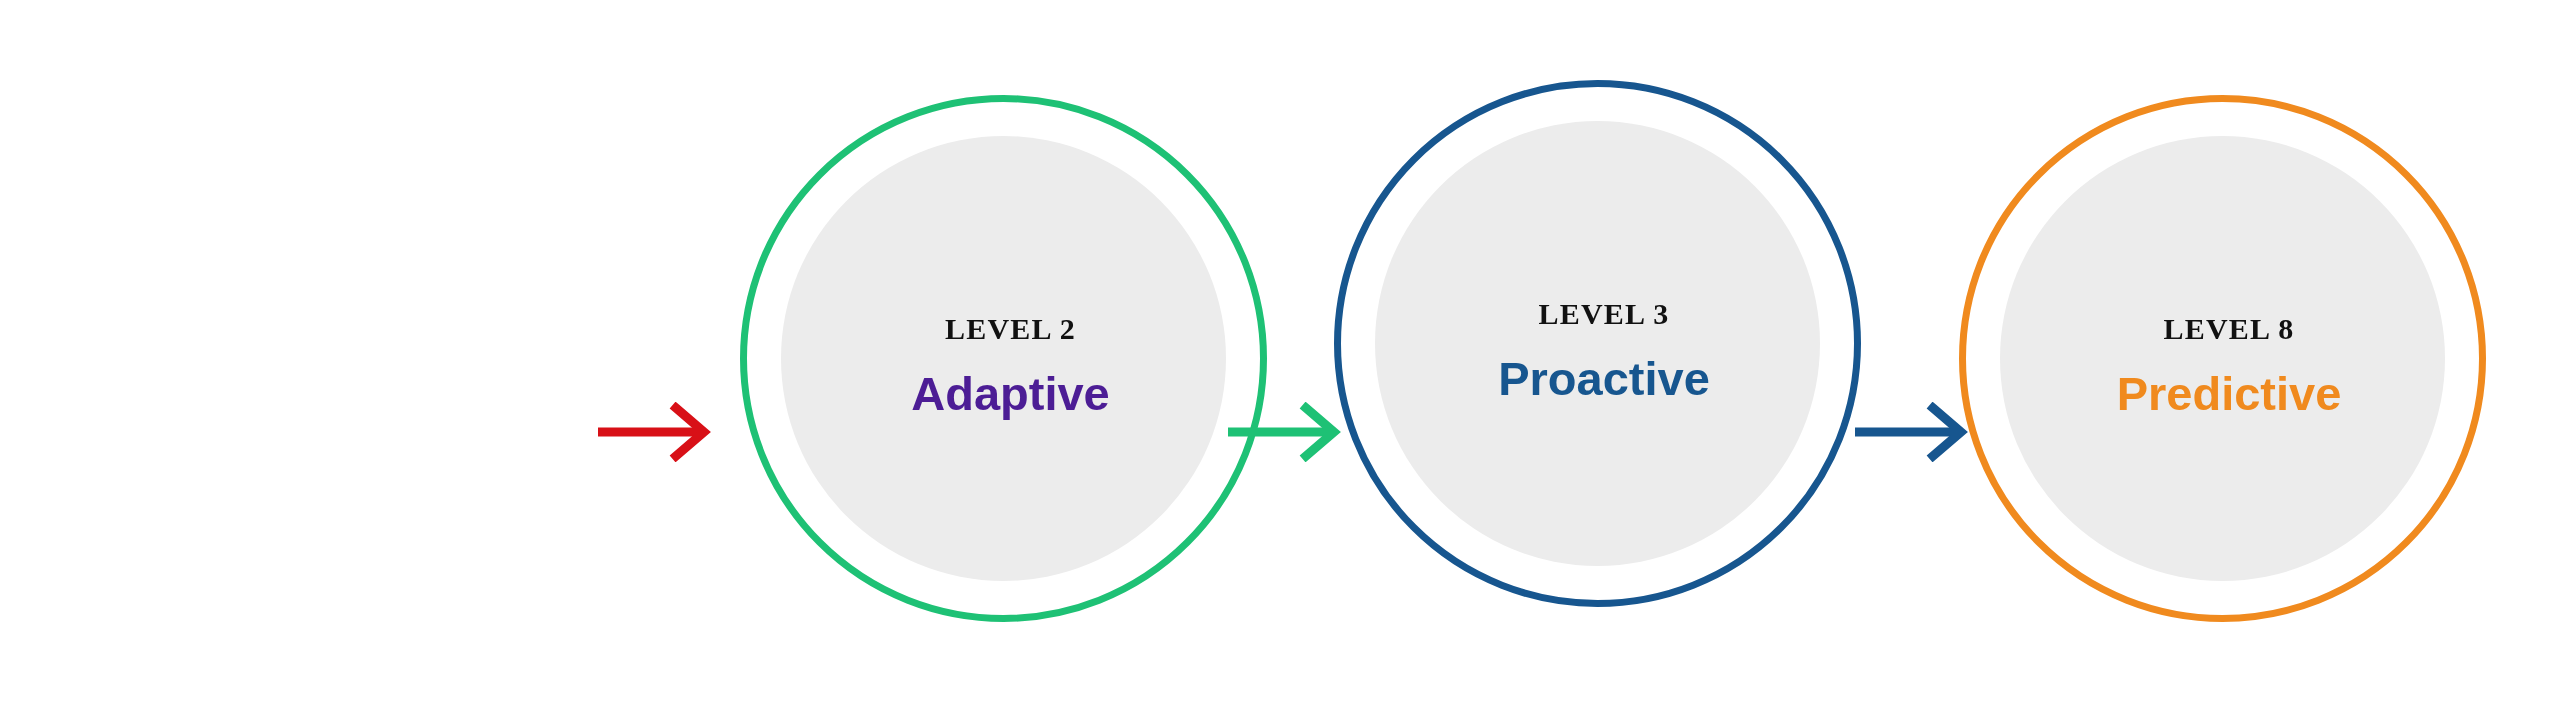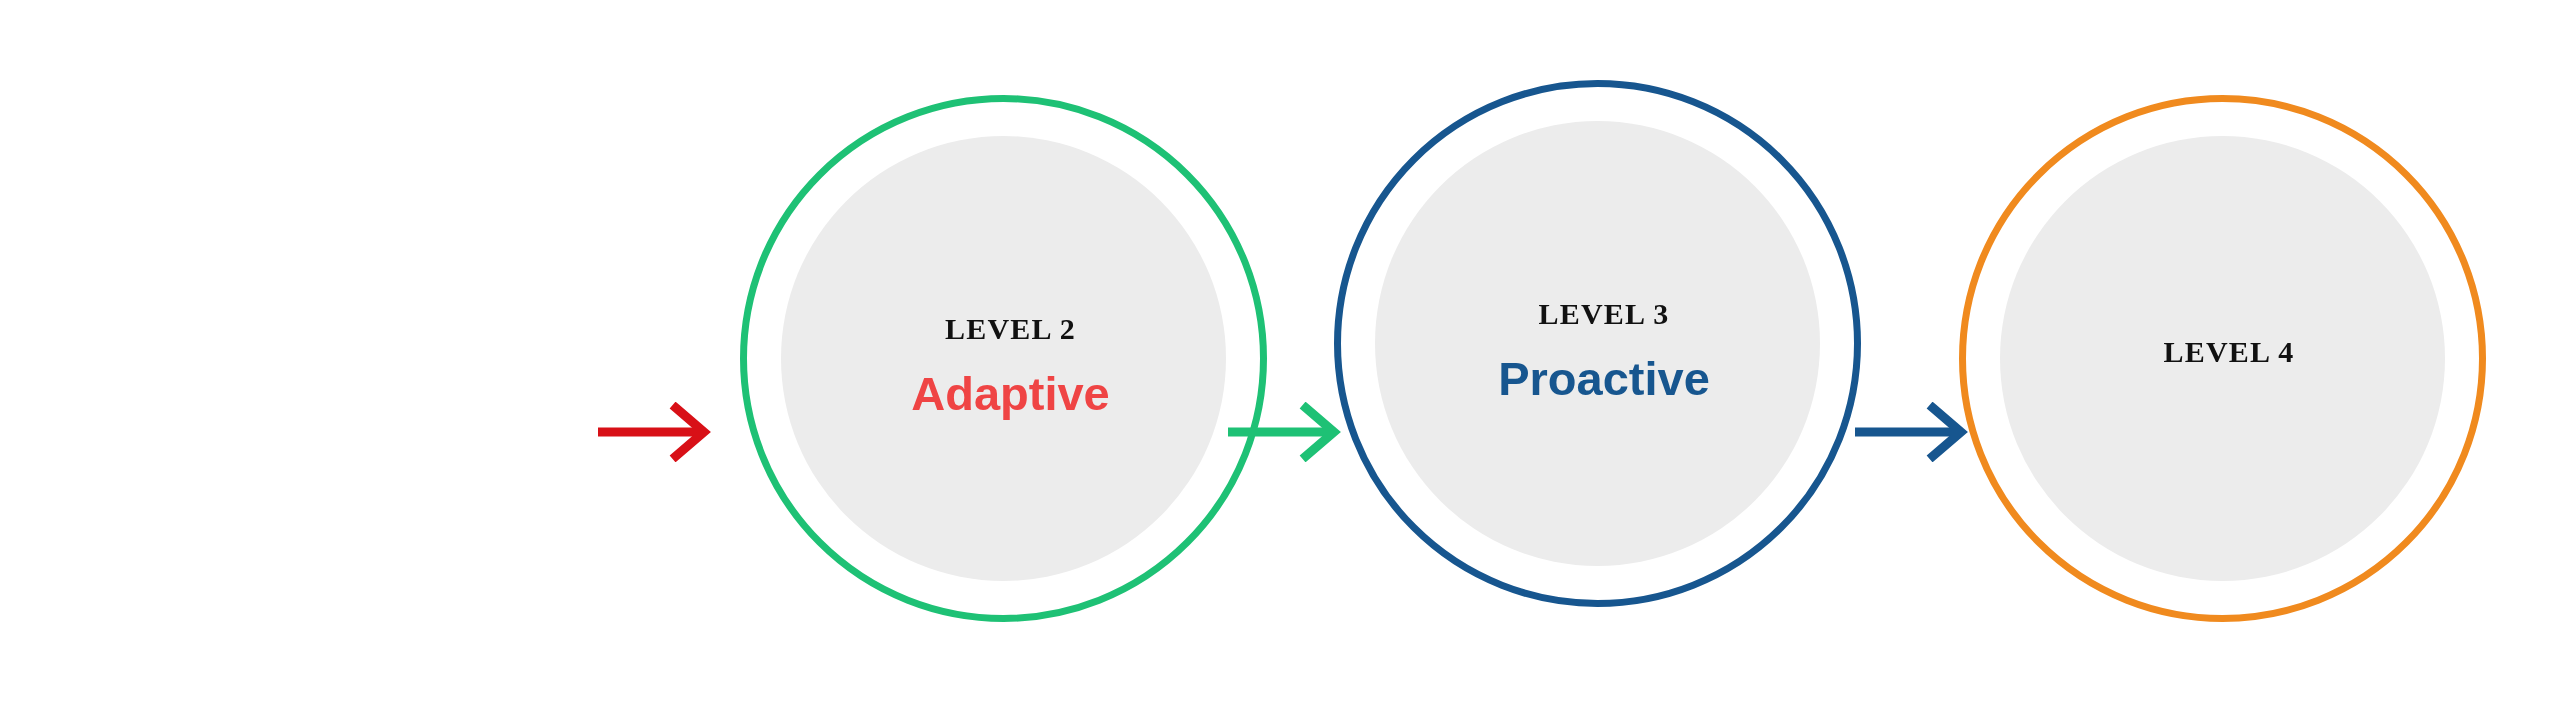--- a/index.html
+++ b/index.html
@@ -33,21 +33,21 @@
     <svg width="120" height="60" viewBox="0 0 120 60" xmlns="http://www.w3.org/2000/svg">
       <line id="arw-line-0" x1="0" y1="30" x2="104" y2="30" stroke="#d81017" stroke-width="9"></line>
       <polyline id="arw-head-0" points="78,6 106,30 78,54" fill="none" stroke="#d81017" stroke-width="9" stroke-linecap="square" stroke-linejoin="miter"></polyline>
     </svg>
   </div>
 
   <div class="node" id="node-1" style="width: 527px; height: 527px; left: 740px; top: 94.5px; border-color: rgb(30, 193, 117);">
     <div class="disc" style="width: 445px; height: 445px; left: 34px; top: 34px; background: rgb(236, 236, 236);"></div>
     <div class="labels">
       <div class="lvl">LEVEL 2</div>
-      <div class="nm" id="nm-1" style="color: #ef4444;">Adaptive</div>
+      <div class="nm" id="nm-1" style="color: #4c1d95;">Adaptive</div>
     </div>
   </div>
 
   <div class="arrow" id="arrow-1" style="left: 1228px; top: 402px;">
     <svg width="120" height="60" viewBox="0 0 120 60" xmlns="http://www.w3.org/2000/svg">
       <line id="arw-line-1" x1="0" y1="30" x2="104" y2="30" stroke="#1ec175" stroke-width="9"></line>
       <polyline id="arw-head-1" points="78,6 106,30 78,54" fill="none" stroke="#1ec175" stroke-width="9" stroke-linecap="square" stroke-linejoin="miter"></polyline>
     </svg>
   </div>
 
@@ -62,17 +62,18 @@
   <div class="arrow" id="arrow-2" style="left: 1855px; top: 402px;">
     <svg width="120" height="60" viewBox="0 0 120 60" xmlns="http://www.w3.org/2000/svg">
       <line id="arw-line-2" x1="0" y1="30" x2="104" y2="30" stroke="#17568f" stroke-width="9"></line>
       <polyline id="arw-head-2" points="78,6 106,30 78,54" fill="none" stroke="#17568f" stroke-width="9" stroke-linecap="square" stroke-linejoin="miter"></polyline>
     </svg>
   </div>
 
   <div class="node" id="node-3" style="width: 527px; height: 527px; left: 1958.5px; top: 94.5px; border-color: rgb(240, 138, 30);">
     <div class="disc" style="width: 445px; height: 445px; left: 34px; top: 34px; background: rgb(236, 236, 236);"></div>
     <div class="labels">
-      <div class="lvl">LEVEL 4</div>
+      <div class="lvl">LEVEL 8</div>
+      <div class="nm" id="nm-3" style="color: rgb(240, 138, 30);">Predictive</div>
     </div>
   </div>
 
 </div>
 
 </body></html>

